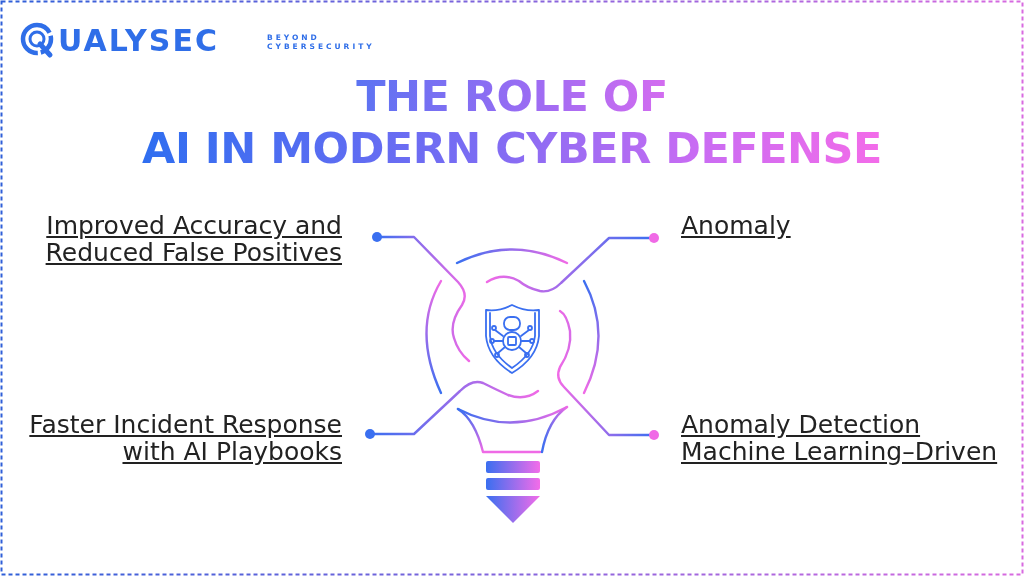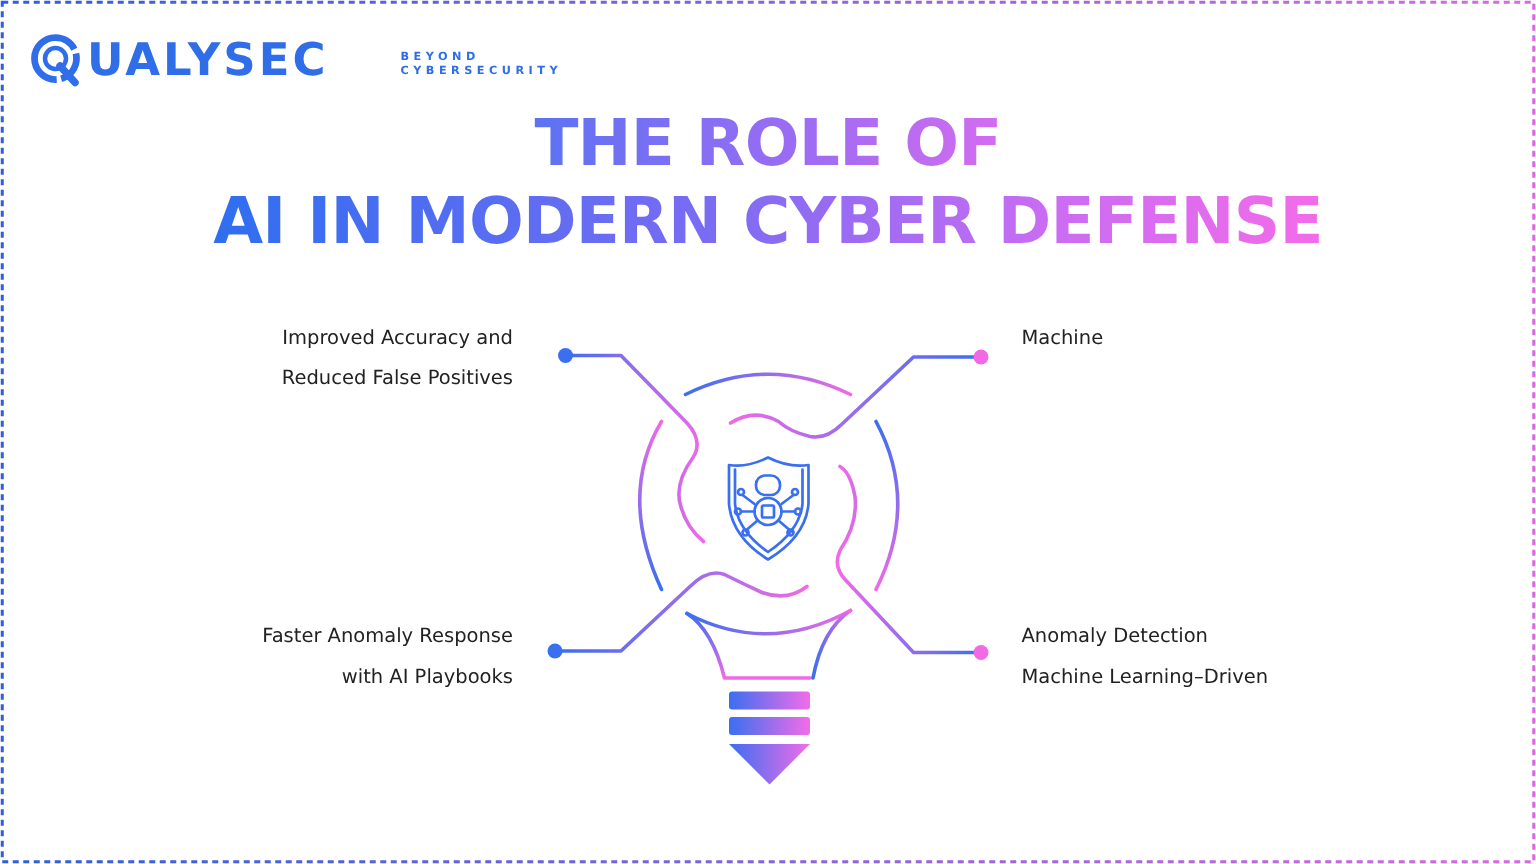--- a/index.html
+++ b/index.html
@@ -43,22 +43,23 @@
       -webkit-background-clip: text; background-clip: text;
       color: transparent;
     }
     .title .l1 {
       background: linear-gradient(90deg, #5b73f2 0%, #9a6cf3 55%, #d46cf0 100%);
       -webkit-background-clip: text; background-clip: text;
     }
     .feature {
       position: absolute;
       font-family: "DejaVu Sans", sans-serif;
-      font-size: 13px; line-height: 27px;
+      font-size: 25px; line-height: 27px;
       color: #222222;
+      text-decoration: underline;
     }
     .feature.left { text-align: right; right: 682px; }
     .feature.right { text-align: left; left: 681px; }
     .f1 { top: 212px; }
     .f2 { top: 212px; }
     .f3 { top: 411px; }
     .f4 { top: 411px; }
     .diagram { position: absolute; left: 0; top: 0; }
   </style>
 </head>
@@ -165,22 +166,22 @@
     <circle cx="497" cy="355" r="2"></circle>
     <circle cx="527" cy="355" r="2"></circle>
   </g>
 </svg>
 
 <div class="feature left f1">
   <div>Improved Accuracy and</div>
   <div>Reduced False Positives</div>
 </div>
 <div class="feature right f2">
-  <div>Machine</div>
+  <div>Anomaly</div>
 </div>
 <div class="feature left f3">
-  <div>Faster Anomaly Response</div>
+  <div>Faster Incident Response</div>
   <div>with AI Playbooks</div>
 </div>
 <div class="feature right f4">
   <div>Anomaly Detection</div>
   <div>Machine Learning–Driven</div>
 </div>
 
 </body></html>

